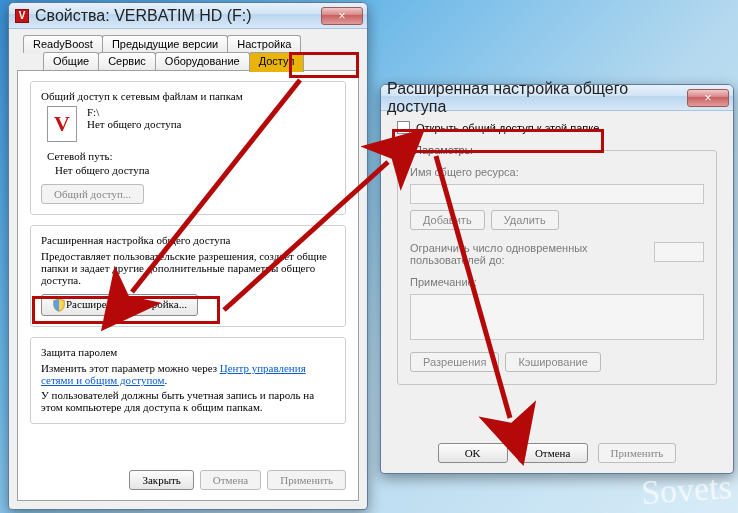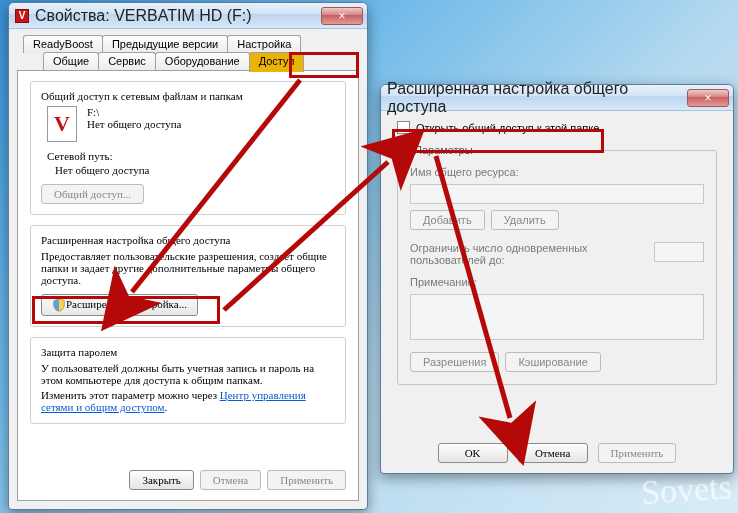--- a/index.html
+++ b/index.html
@@ -228,24 +228,24 @@
                 <path d="M8 1 L8 15 C5 14.5 2 12 2 8 V3 Z" fill="#5aa0e6"></path>
               </svg>
           </span>
           <span>Расширенная настройка...</span>
         </span>
       </div>
 
       <div class="group">
         <div class="hdr">Защита паролем</div>
         <div style="margin-top:3px">
+          <span>Изменить этот параметр можно через </span><span class="link">Центр управления сетями и общим доступом</span>.
+        </div>
+        <div style="margin-top:3px">
           <span>У пользователей должны быть учетная запись и пароль на этом компьютере для доступа к общим папкам.</span>
-        </div>
-        <div style="margin-top:3px">
-          <span>Изменить этот параметр можно через </span><span class="link">Центр управления сетями и общим доступом</span>.
         </div>
       </div>
 
       <div class="dlg-footer">
         <span class="btn">Закрыть</span>
         <span class="btn disabled">Отмена</span>
         <span class="btn disabled">Применить</span>
       </div>
 
     </div>

